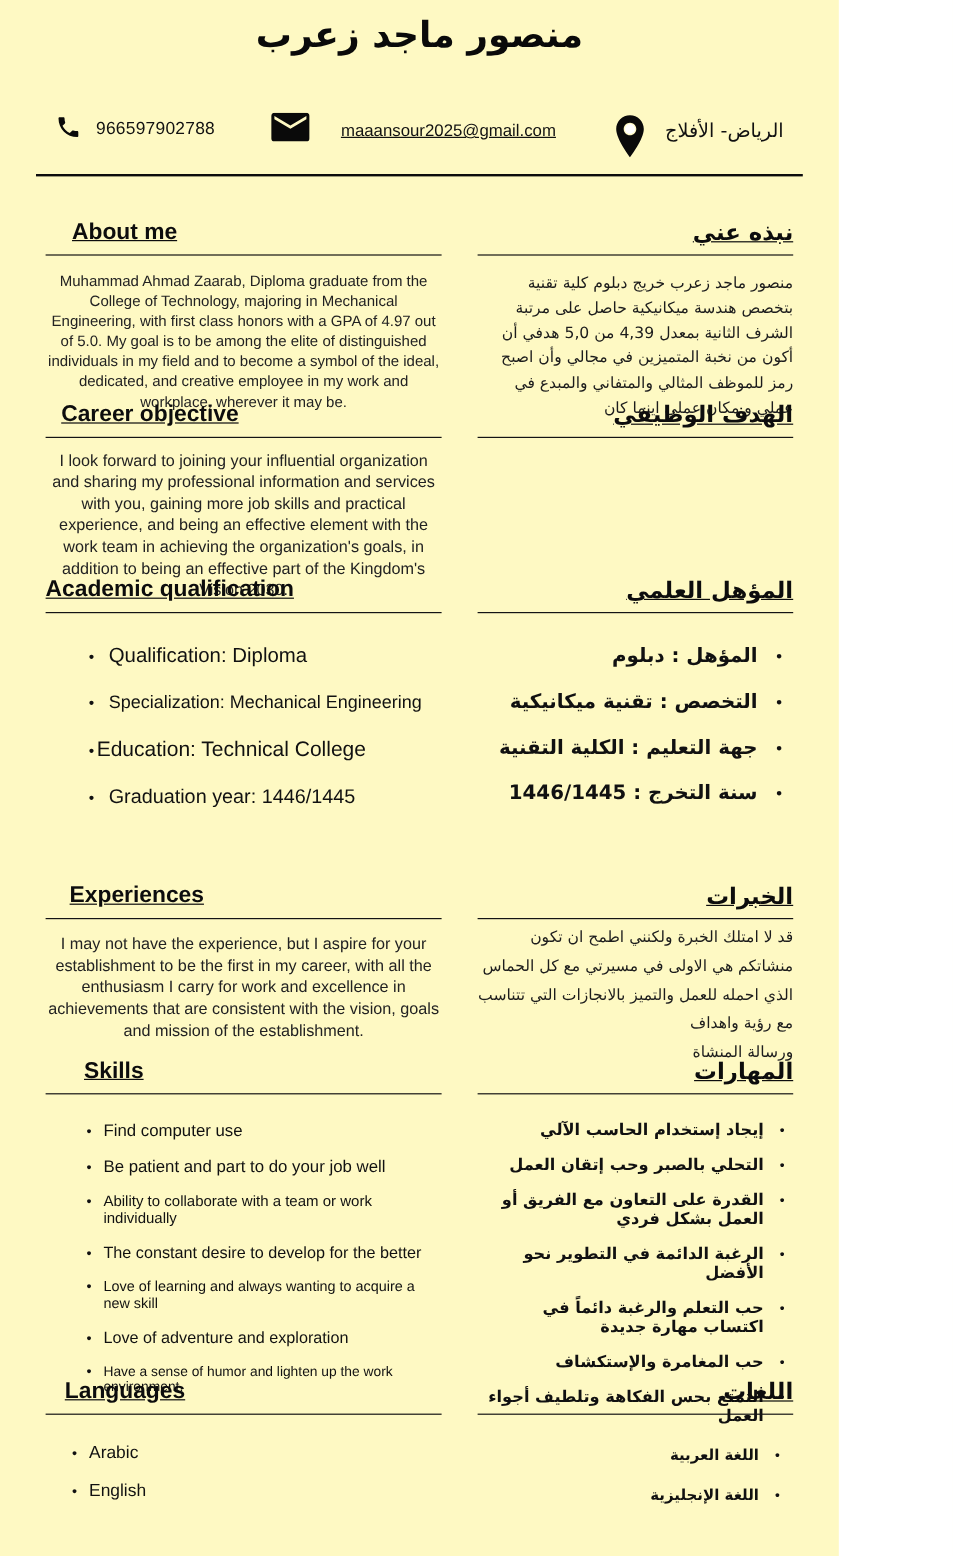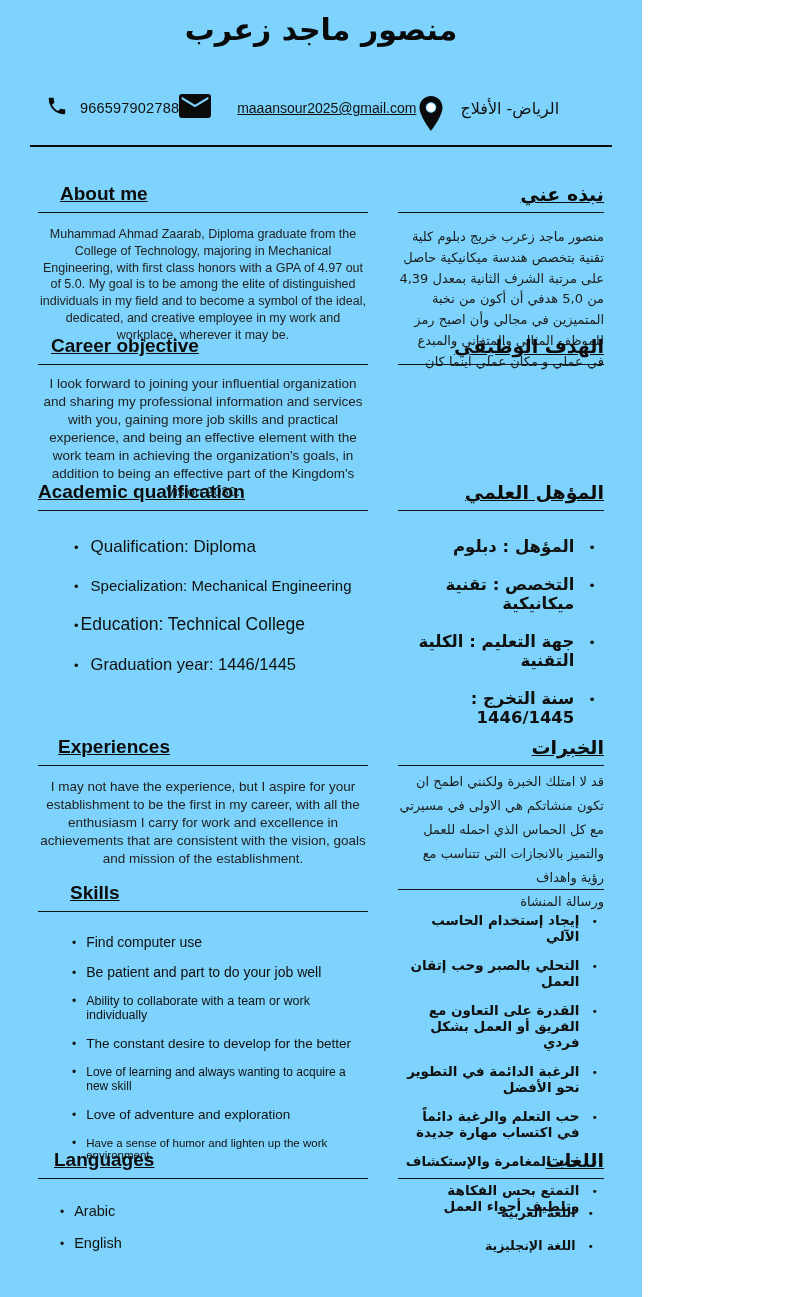--- a/index.html
+++ b/index.html
@@ -2,31 +2,31 @@
 <html><head>
 <meta charset="utf-8">
 <style>
   * { margin:0; padding:0; box-sizing:border-box; }
   html,body { background:#ffffff; }
   body {
     width:794px; height:1297px;
     font-family:"Liberation Sans","DejaVu Sans",sans-serif;
     color:#111;
   }
-  .page { position:relative; width:642px; height:1297px; overflow:hidden; background:#7dd3fc; }
+  .page { position:relative; width:699px; height:1297px; overflow:hidden; background:#fef9c3; }
 
   
   .resume-name {
     padding-top:12px; text-align:center; direction:rtl;
     font-family:"DejaVu Sans",sans-serif;
     font-size:30px; font-weight:bold; color:#0a0a0a;
   }
   .contact-bar {
     margin:34px 46px 0 46px; height:54px;
-    display:flex; align-items:center; justify-content:flex-start;
+    display:flex; align-items:center; justify-content:space-between;
   }
   .contact-item { display:flex; align-items:center; }
   .contact-item svg { flex:0 0 auto; }
   .phone-num { font-size:14.5px; margin-left:12px; letter-spacing:.2px; }
   .email-link { font-size:14px; margin-left:26px; text-decoration:underline; color:#111; cursor:pointer; }
   .loc-text { font-size:16px; margin-left:14px; direction:rtl; font-family:"DejaVu Sans",sans-serif; }
   .pin-wrap { margin-bottom:-20px; } 
   .divider { border-top:2px solid #0c0c0c; margin:10px 30px 0 30px; }
 
   
@@ -235,20 +235,21 @@
             <span class="blt">•</span>
             <span>Love of adventure and exploration</span>
           </li>
         <li class="s115">
             <span class="blt">•</span>
             <span>Have a sense of humor and lighten up the work environment.</span>
           </li>
       </ul>
     </div>
     <div class="cell rtl">
+      <h2 class="sec-title">المهارات</h2>
       <div class="rule"></div>
       <ul class="skills-ar">
         <li>
             <span class="blt">•</span>
             <span>إيجاد إستخدام الحاسب الآلي</span>
           </li>
         <li>
             <span class="blt">•</span>
             <span>التحلي بالصبر وحب إتقان العمل</span>
           </li>

